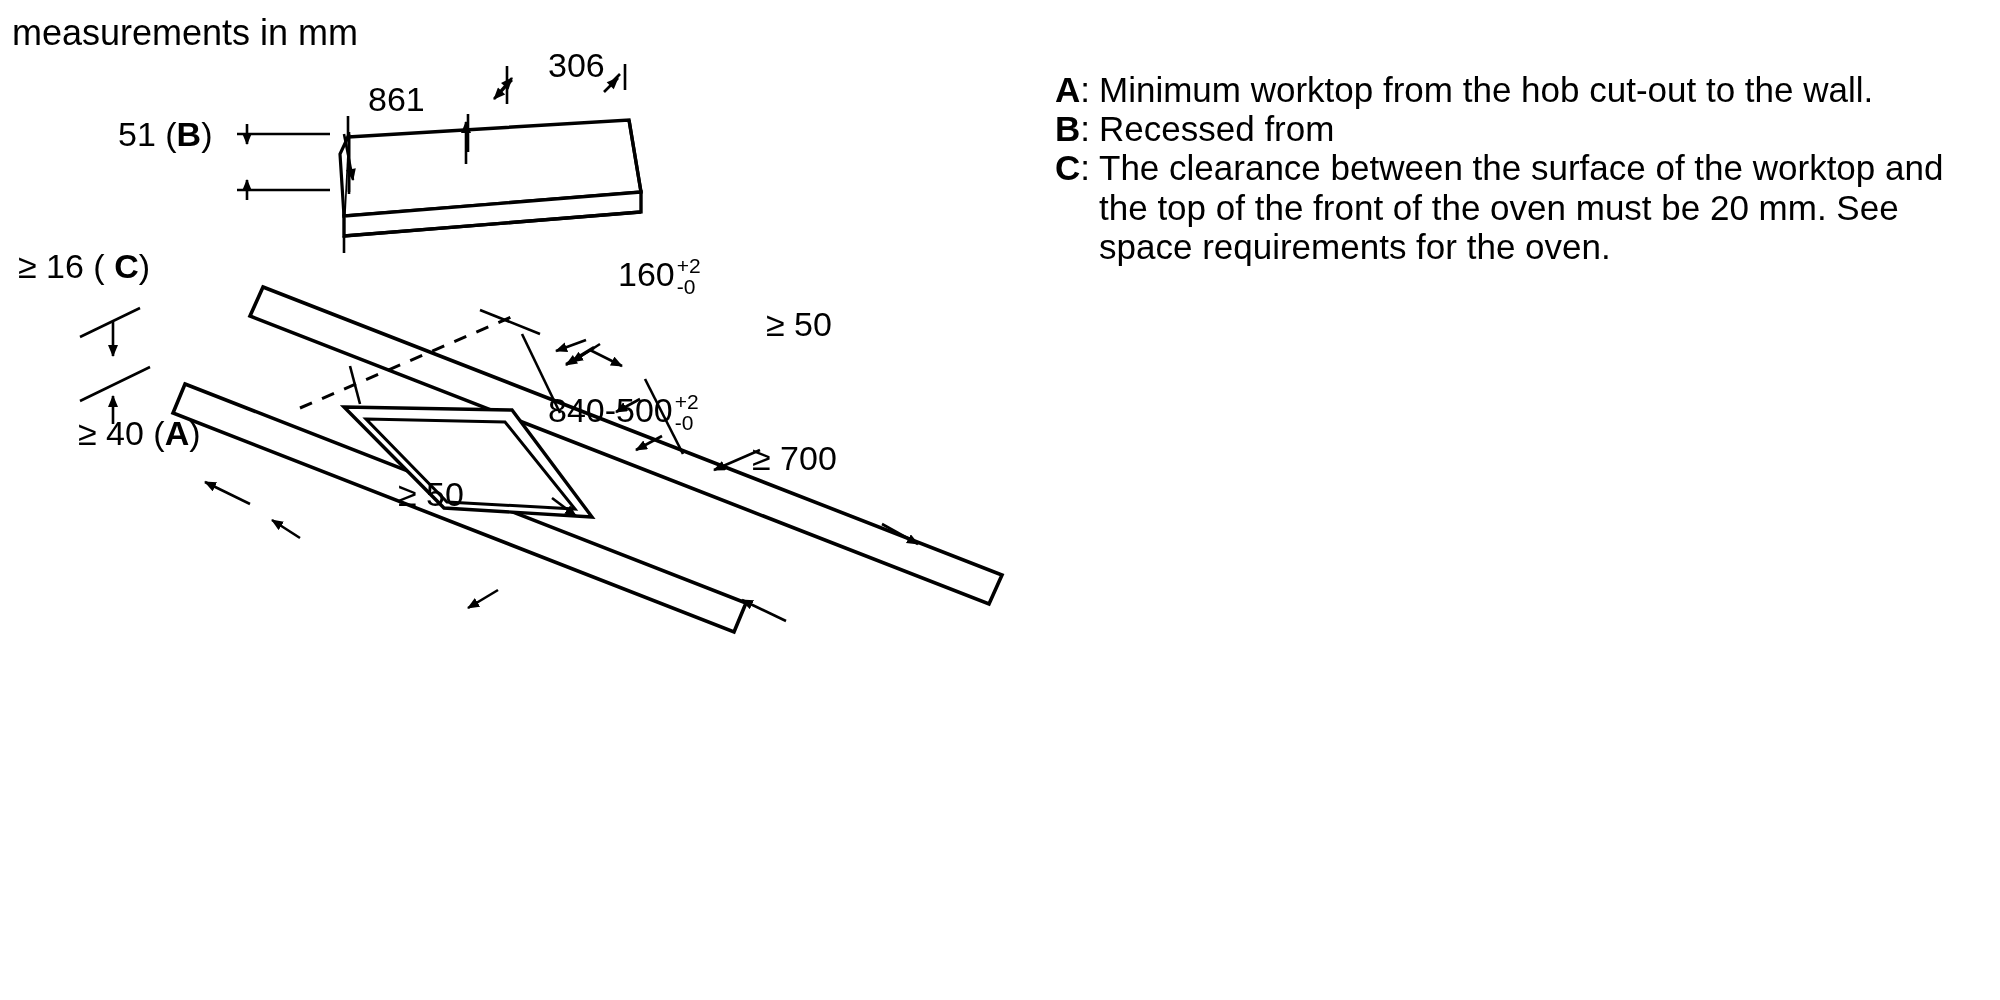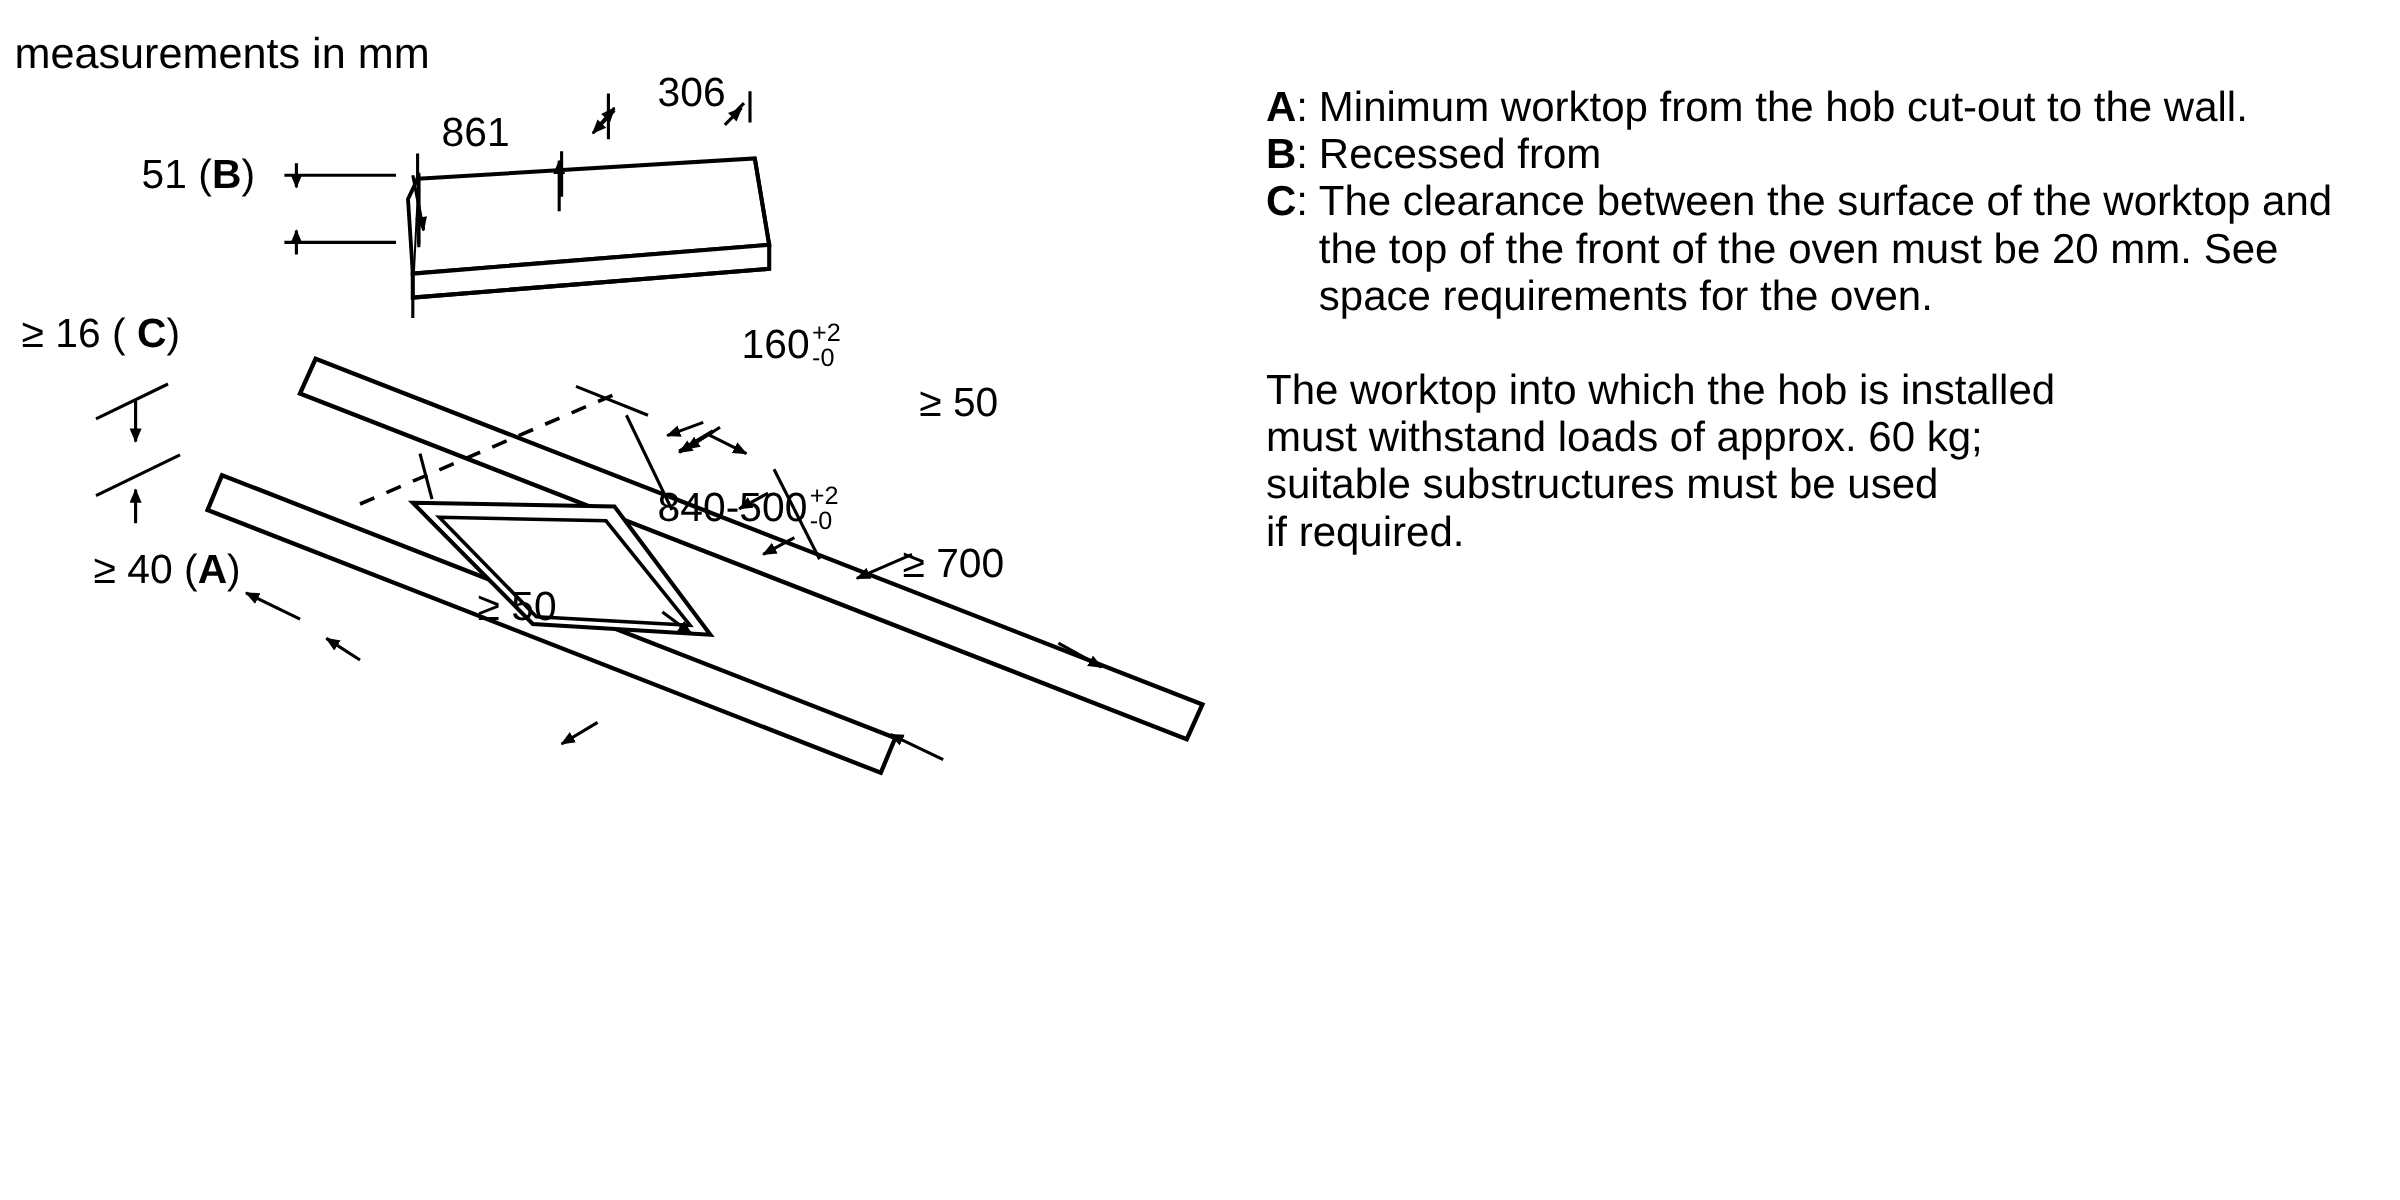--- a/index.html
+++ b/index.html
@@ -11,21 +11,21 @@
     width: 2000px;
     height: 1000px;
     position: relative;
     font-family: "Liberation Sans", sans-serif;
     color: #000000;
     overflow: hidden;
   }
   #diagram-root {
     position: absolute;
     left: 0;
-    top: 16px;
+    top: 4px;
     width: 2000px;
     height: 776px;
     text-decoration: underline;
   }
   .svg-layer {
     position: absolute;
     left: 0;
     top: 0;
     width: 2000px;
     height: 1000px;
@@ -207,21 +207,21 @@
     <span>160</span><span class="supcol"><span>+2</span><span>-0</span></span>
   </div>
 
   <div class="lbl" style="left:766px; top:303px;">≥ 50</div>
 
   <div class="lbl" style="left:548px; top:388px;">
     <span>840-500</span><span class="supcol"><span>+2</span><span>-0</span></span>
   </div>
 
   <div class="lbl" style="left:752px; top:437px;">≥ 700</div>
-  <div class="lbl" style="left:78px; top:412px;margin-top:30px;"><span>≥ 40 (<span class="b">A</span>)</span></div>
+  <div class="lbl" style="left:78px; top:412px;"><span>≥ 40 (<span class="b">A</span>)</span></div>
   <div class="lbl" style="left:398px; top:473px;">≥ 50</div>
 
 </div>
 
 <div id="text-panel">
 
   <div class="legend-row">
     <span class="legend-key">A</span>
     <span class="legend-colon">:</span>
     <span class="legend-text">Minimum worktop from the hob cut-out to the wall.</span>
@@ -232,18 +232,14 @@
     <span class="legend-colon">:</span>
     <span class="legend-text">Recessed from</span>
   </div>
 
   <div class="legend-row">
     <span class="legend-key">C</span>
     <span class="legend-colon">:</span>
     <span class="legend-text">The clearance between the surface of the worktop and the top of the front of the oven must be 20 mm. See space requirements for the oven.</span>
   </div>
 
-  <div class="para">The worktop into which the hob is installed
-must withstand loads of approx. 60 kg;
-suitable substructures must be used
-if required.</div>
 
 </div>
 
 </body></html>

